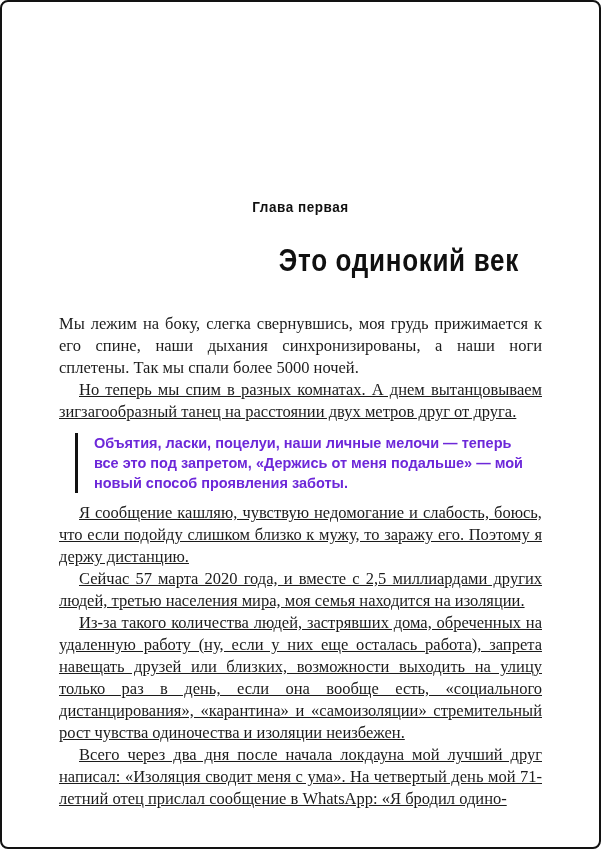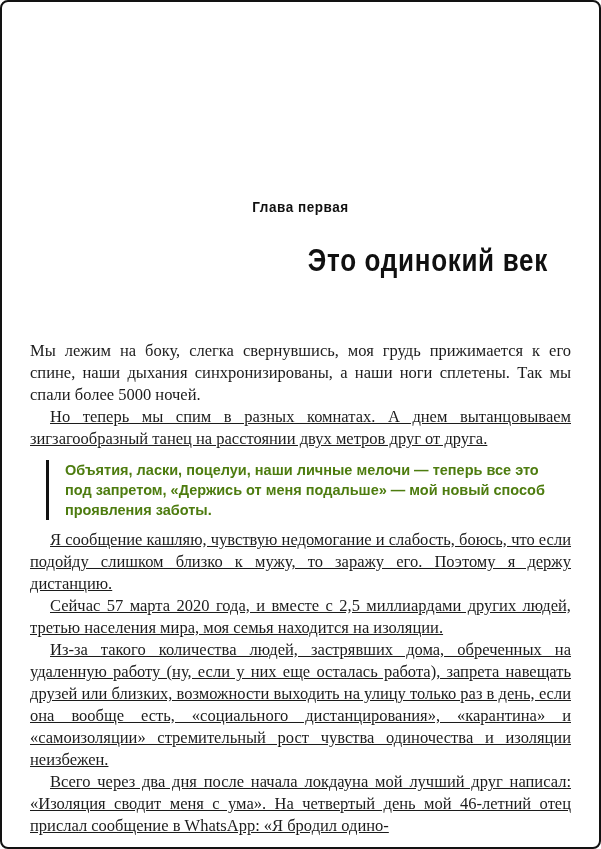--- a/index.html
+++ b/index.html
@@ -8,21 +8,21 @@
       padding: 0;
       background: #ffffff;
     }
     .page {
       position: relative;
       width: 601px;
       height: 849px;
       background: #ffffff;
       border: 2px solid #121212;
       border-radius: 8px;
-      padding: 0 28px;
+      padding: 0 57px;
       overflow: hidden;
       font-family: "Liberation Serif", serif;
     }
     .chapter-label-wrap {
       margin-top: 196px;
       text-align: center;
     }
     .condensed {
       display: inline-block;
       color: #101010;
@@ -39,21 +39,21 @@
       text-align: right;
       font-weight: normal;
     }
     .condensed.lg {
       font: 700 31px/1.05 "Liberation Sans", sans-serif;
       letter-spacing: 0.8px;
       transform: scaleX(0.84);
       transform-origin: center;
     }
     .body-text {
-      margin-top: 61px;
+      margin-top: 34px;
     }
     .para {
       margin: 0;
       font-family: "Liberation Serif", serif;
       font-size: 16.5px;
       line-height: 22px;
       color: #1c1c1c;
       text-align: justify;
       hyphens: auto;
       -webkit-hyphens: auto;
@@ -69,21 +69,21 @@
     }
     .quote-bar {
       flex: none;
       width: 3px;
       background: #111111;
     }
     .quote-text {
       margin: 0;
       padding-left: 16px;
       font: 700 14.5px/20px "Liberation Sans", sans-serif;
-      color: #4d7c0f;
+      color: #6d28d9;
       text-align: left;
     }
   </style>
 </head>
 <body>
 
 <div class="page">
 
   <div class="chapter-label-wrap">
     <span class="condensed sm">Глава первая</span>
@@ -103,17 +103,17 @@
       <div class="quote-bar"></div>
       <p class="quote-text">Объятия, ласки, поцелуи, наши личные мелочи — теперь все это под запретом, «Держись от меня подальше» — мой новый способ проявления заботы.</p>
     </div>
 
     <p class="para indent">Я сообщение кашляю, чувствую недомогание и слабость, боюсь, что если подойду слишком близко к мужу, то заражу его. Поэтому я держу дистанцию.</p>
 
     <p class="para indent">Сейчас 57 марта 2020 года, и вместе с 2,5 миллиардами других людей, третью населения мира, моя семья находится на изоляции.</p>
 
     <p class="para indent">Из-за такого количества людей, застрявших дома, обреченных на удаленную работу (ну, если у них еще осталась работа), запрета навещать друзей или близких, возможности выходить на улицу только раз в день, если она вообще есть, «социального дистанцирования», «карантина» и «самоизоляции» стремительный рост чувства одиночества и изоляции неизбежен.</p>
 
-    <p class="para indent">Всего через два дня после начала локдауна мой лучший друг написал: «Изоляция сводит меня с ума». На четвертый день мой 46-летний отец прислал сообщение в WhatsApp: «Я бродил одино-</p>
+    <p class="para indent">Всего через два дня после начала локдауна мой лучший друг написал: «Изоляция сводит меня с ума». На четвертый день мой 71-летний отец прислал сообщение в WhatsApp: «Я бродил одино-</p>
 
   </div>
 
 </div>
 
 </body></html>

